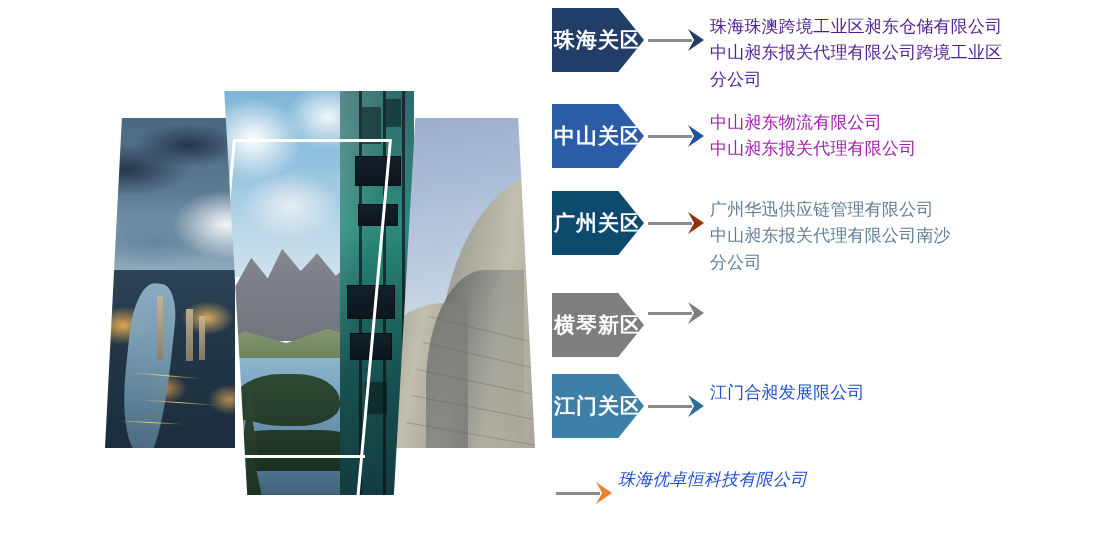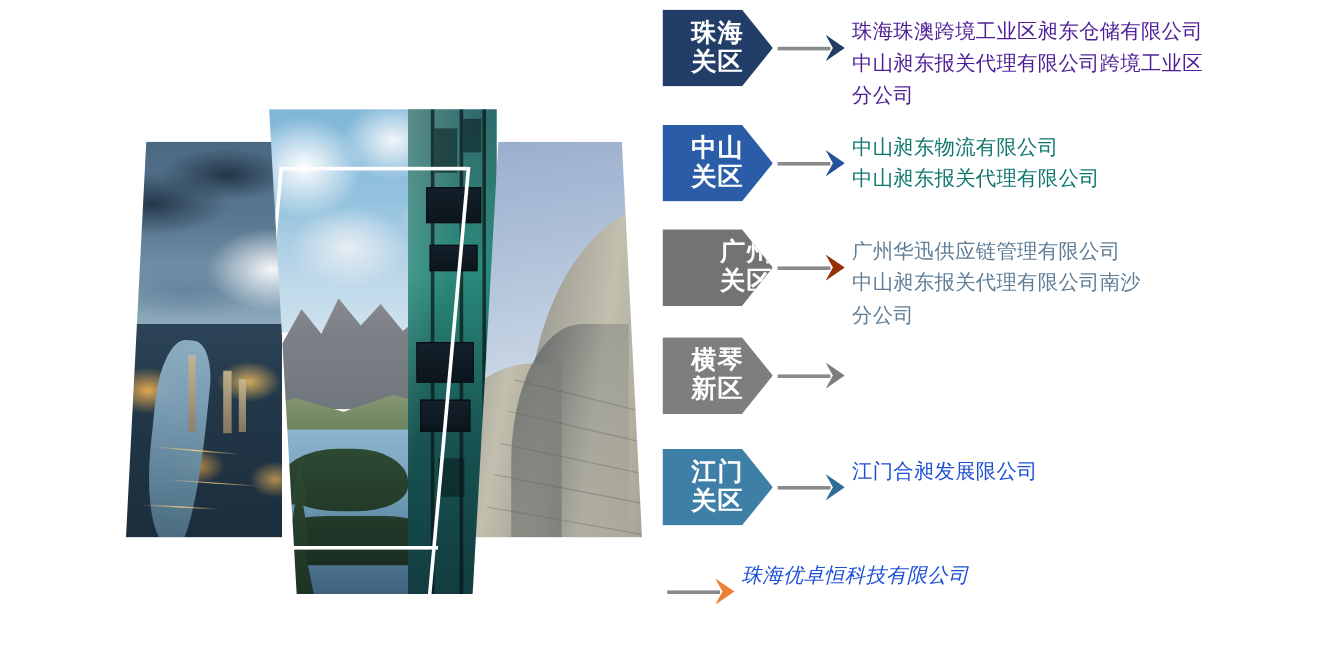--- a/index.html
+++ b/index.html
@@ -224,21 +224,20 @@
     position: relative;
     width: 92px;
     min-height: 64px;
     flex: 0 0 92px;
     color: #ffffff;
     font-size: 21px;
     font-weight: bold;
     line-height: 1.12;
     letter-spacing: 1px;
     display: flex;
-    flex-direction: column;
     align-items: center;
     justify-content: center;
     padding: 6px 0 6px 0;
     box-sizing: border-box;
     clip-path: polygon(0% 0%, 72% 0%, 100% 50%, 72% 100%, 0% 100%);
   }
   .badge .badge-line { display: block; }
 
   .connector {
     position: relative;
@@ -352,40 +351,40 @@
 
   <div class="row" style="top:104px;">
     <div class="badge" style="background: rgb(43, 92, 168);">
       <span class="badge-line">中山</span>
       <span class="badge-line">关区</span>
     </div>
     <div class="connector">
       <div class="line" style="background: rgb(138, 138, 138);"></div>
       <div class="head" style="background: rgb(35, 82, 155);"></div>
     </div>
-    <div class="texts" style="color: #0f766e;">中山昶东物流有限公司
+    <div class="texts" style="color: #a21caf;">中山昶东物流有限公司
 中山昶东报关代理有限公司</div>
   </div>
 
   <div class="row" style="top:191px;">
-    <div class="badge" style="background: #737373; align-items: flex-end;">
+    <div class="badge" style="background: #0c4a6e;">
       <span class="badge-line">广州</span>
       <span class="badge-line">关区</span>
     </div>
     <div class="connector">
       <div class="line" style="background: rgb(138, 138, 138);"></div>
       <div class="head" style="background: rgb(150, 49, 7);"></div>
     </div>
     <div class="texts" style="color: rgb(95, 125, 150);">广州华迅供应链管理有限公司
 中山昶东报关代理有限公司南沙
 分公司</div>
   </div>
 
   <div class="row" style="top:281px;">
-    <div class="badge" style="background: rgb(126, 126, 126);">
+    <div class="badge" style="background: rgb(126, 126, 126); margin-top: 12px;">
       <span class="badge-line">横琴</span>
       <span class="badge-line">新区</span>
     </div>
     <div class="connector">
       <div class="line" style="background: rgb(138, 138, 138);"></div>
       <div class="head" style="background: rgb(126, 126, 126);"></div>
     </div>
   </div>
 
   <div class="row" style="top:374px;justify-content:space-between;">

